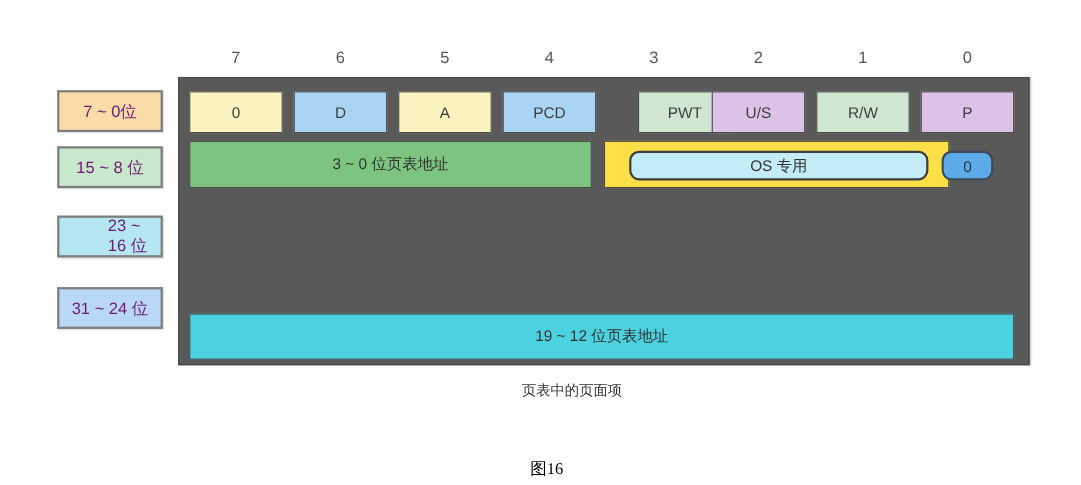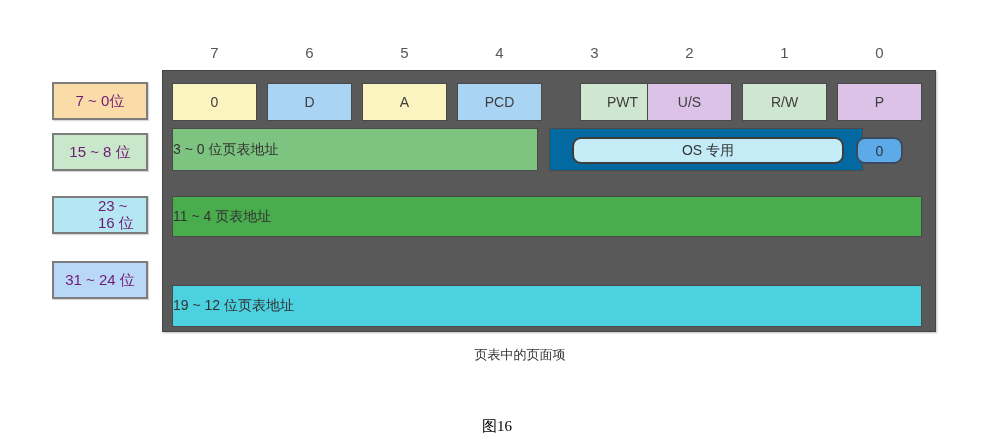--- a/index.html
+++ b/index.html
@@ -36,26 +36,26 @@
     border: 2px solid #7d7d7d;
     display: flex; align-items: center; justify-content: center;
     font-size: 15px; color: #701a75;
     box-sizing: border-box;
     box-shadow: 1px 1px 1px rgba(0,0,0,0.15);
   }
 
   .row-box {
     position: absolute;
     border: 1px solid #494949;
-    display: flex; align-items: center; justify-content: flex-start;
+    display: flex; align-items: center; justify-content: center;
     font-size: 14px; color: #333333;
     box-sizing: border-box;
   }
   .row2-left   { left: 172px; top: 128px; width: 366px; height: 43px; background: #7cc47f; }
-  .row2-right  { left: 549px; top: 128px; width: 314px; height: 43px; background: #0369a1; }
+  .row2-right  { left: 549px; top: 128px; width: 314px; height: 43px; background: #fde047; }
   .row3        { left: 172px; top: 196px; width: 750px; height: 41px; background: #49ad4e; }
   .row4        { left: 172px; top: 261px; width: 750px; height: 42px; background: #4bd1e0; margin-top: 24px; }
 
   .os-box {
     position: absolute; left: 22px; top: 8px; width: 272px; height: 27px;
     background: #c4ecf7; border: 2px solid #3d3d3d; border-radius: 9px;
     display: flex; align-items: center; justify-content: center;
     font-size: 14px; color: #333333;
     box-sizing: border-box;
   }
@@ -119,23 +119,20 @@
 
   <div class="row-box row2-right">
     <div class="os-box">
       <span>OS 专用</span>
     </div>
     <div class="zero-box">
       <span>0</span>
     </div>
   </div>
 
-  <div class="row-box row3">
-    <span>11 ~ 4 页表地址</span>
-  </div>
 
   <div class="row-box row4">
     <span>19 ~ 12 位页表地址</span>
   </div>
 
   <div class="caption">页表中的页面项</div>
 
   <div class="figure-label">图16</div>
 
 </div>

